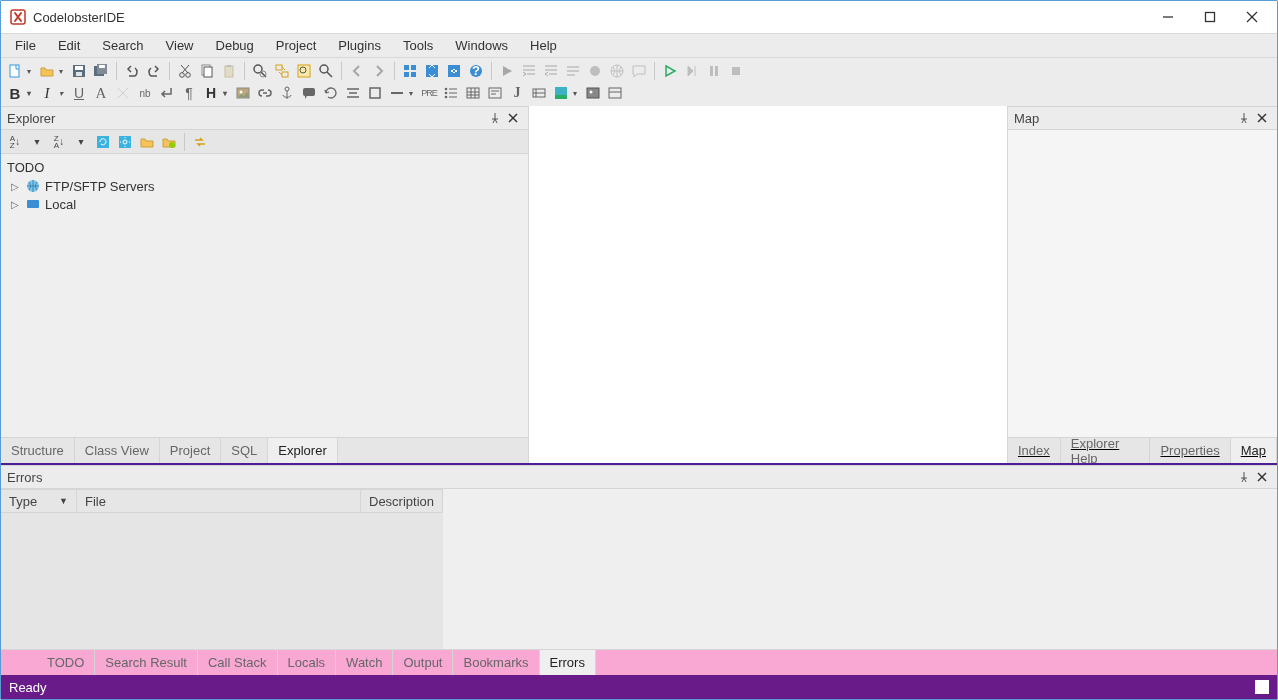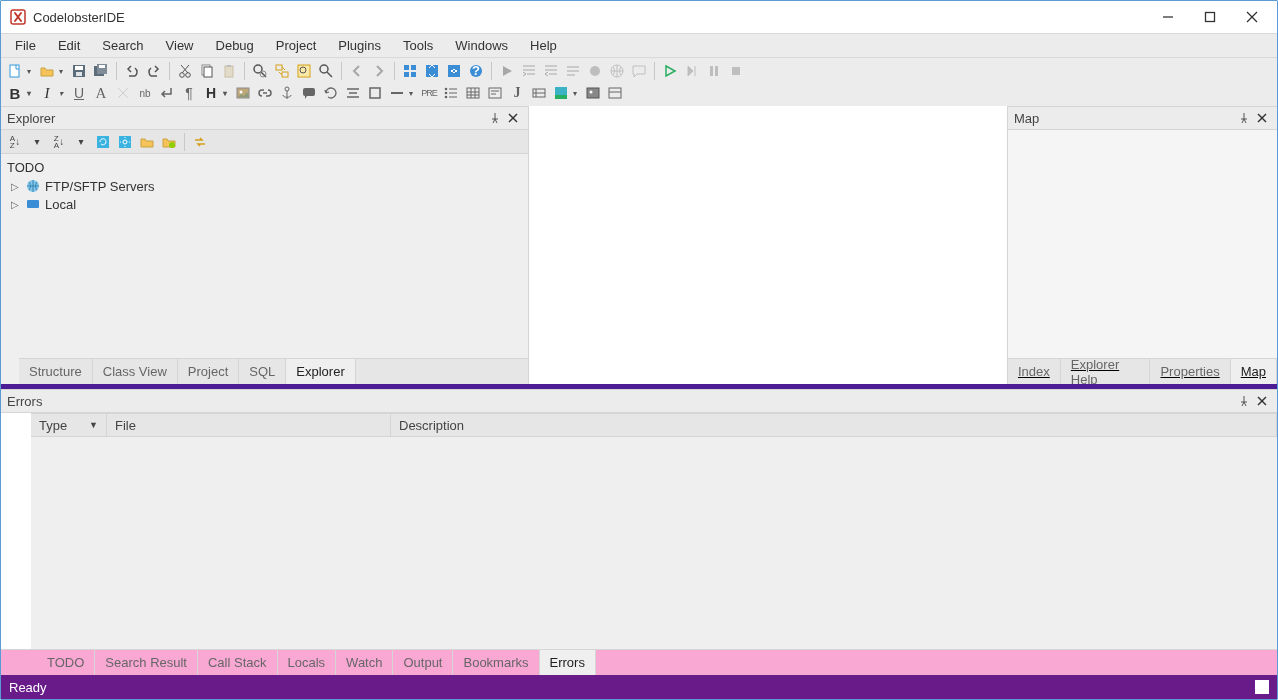--- a/index.html
+++ b/index.html
@@ -23,29 +23,29 @@
 .panel-titlebar { height:24px; background:#ececec; display:flex; align-items:center; padding:0 6px; border-bottom:1px solid #d5d5d5; border-top:1px solid #d5d5d5;}
 .panel-titlebar .ptitle{ flex:1; color:#444;}
 .panel-titlebar .pbtn{ width:18px; height:18px; display:inline-flex; align-items:center; justify-content:center; color:#444;}
 .explorer-toolbar{ height:24px; background:#e6e6e6; display:flex; align-items:center; padding:0 4px; gap:2px; border-bottom:1px solid #d5d5d5;}
 .explorer-toolbar .ebtn{ width:20px; height:20px; display:inline-flex; align-items:center; justify-content:center;}
 .tree { flex:1; background:#f0efef; padding:4px 6px; color:#333;}
 .tree .root{ font-size:13px; color:#333; padding:2px 0;}
 .tree .node{ display:flex; align-items:center; gap:4px; padding:1px 0 1px 4px;}
 .tree .node .exp{ width:10px; color:#666; font-size:10px;}
 .tree .node .ico{ width:16px; height:16px; display:inline-flex; align-items:center; justify-content:center;}
-.left-tabs{ height:26px; background:#e6e6e6; display:flex; border-top:1px solid #d5d5d5;margin-left:18px;}
+.left-tabs{ height:26px; background:#e6e6e6; display:flex; border-top:1px solid #d5d5d5;}
 .tab{ padding:4px 10px; color:#666; border-right:1px solid #d5d5d5; display:flex; align-items:center;}
 .tab.active{ background:#f0efef; color:#222;}
 .center-panel{ flex:1; background:#fff;}
 .right-panel{ width:270px; display:flex; flex-direction:column; border-left:1px solid #d5d5d5; background:#f5f5f5;}
 .right-panel .panel-body{ flex:1; background:#f5f5f5;}
 .right-tabs{ height:26px; background:#e6e6e6; display:flex; border-top:1px solid #d5d5d5; justify-content:flex-end;text-decoration:underline;}
-.bottom-panel{ height:291px; display:flex; flex-direction:column; border-top:5px solid #4c1d95;}
-.bottom-panel .panel-body{ flex:1; background:#bef264; display:flex; flex-direction:column;margin-left:30px;}
+.bottom-panel{ height:212px; display:flex; flex-direction:column; border-top:2px solid #4c1d95;}
+.bottom-panel .panel-body{ flex:1; background:#e5e5e5; display:flex; flex-direction:row;}
 .grid-header{ height:24px; display:flex; background:#e6e6e6; border-bottom:1px solid #d5d5d5; border-top:1px solid #d5d5d5;}
 .gh{ padding:3px 8px; border-right:1px solid #d5d5d5; color:#444; display:flex; align-items:center; justify-content:space-between;}
 .gh .sortarr{ font-size:9px; color:#444;}
 .grid-body{ flex:1; background:#f0efef;}
 .bottom-tabs{ height:26px; background:#f9a8d4; display:flex; border-top:1px solid #d5d5d5;padding-left:36px;}
 .statusbar{ height:24px; background:#6a1b8a; color:#fff; display:flex; align-items:center; padding:0 8px;}
 .statusbar .stspacer{ flex:1;}
 .statusbar .grip{ width:14px; height:14px; background:#fff;}
 svg { display:block;}
 </style>

